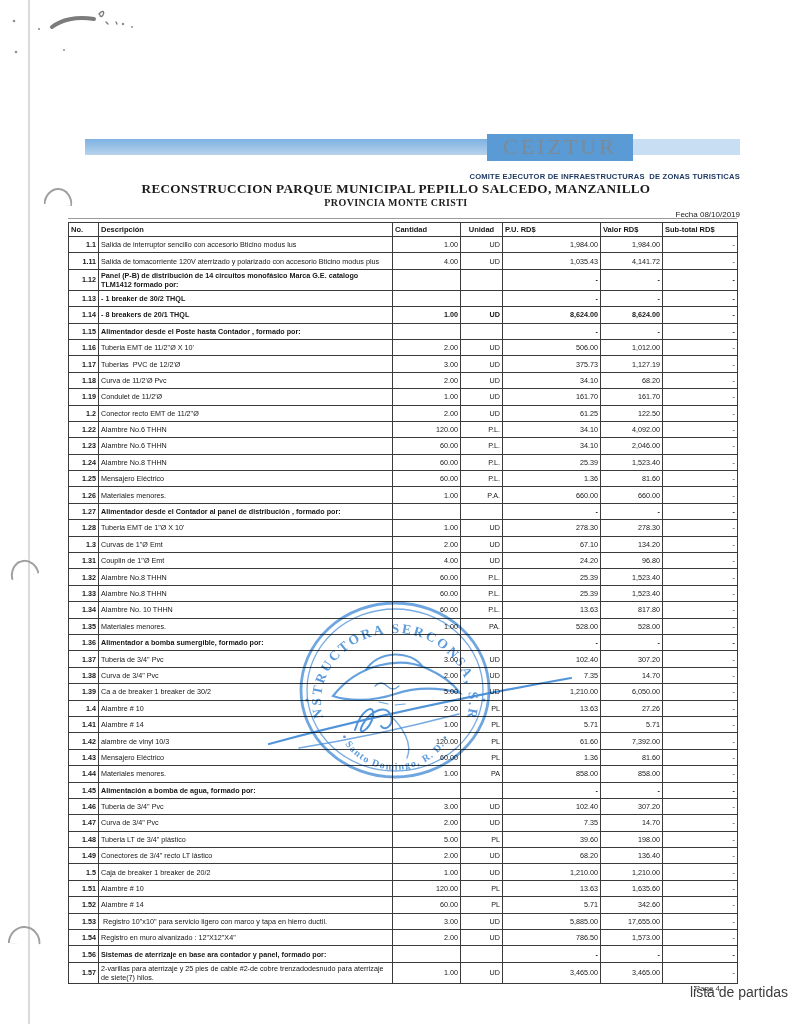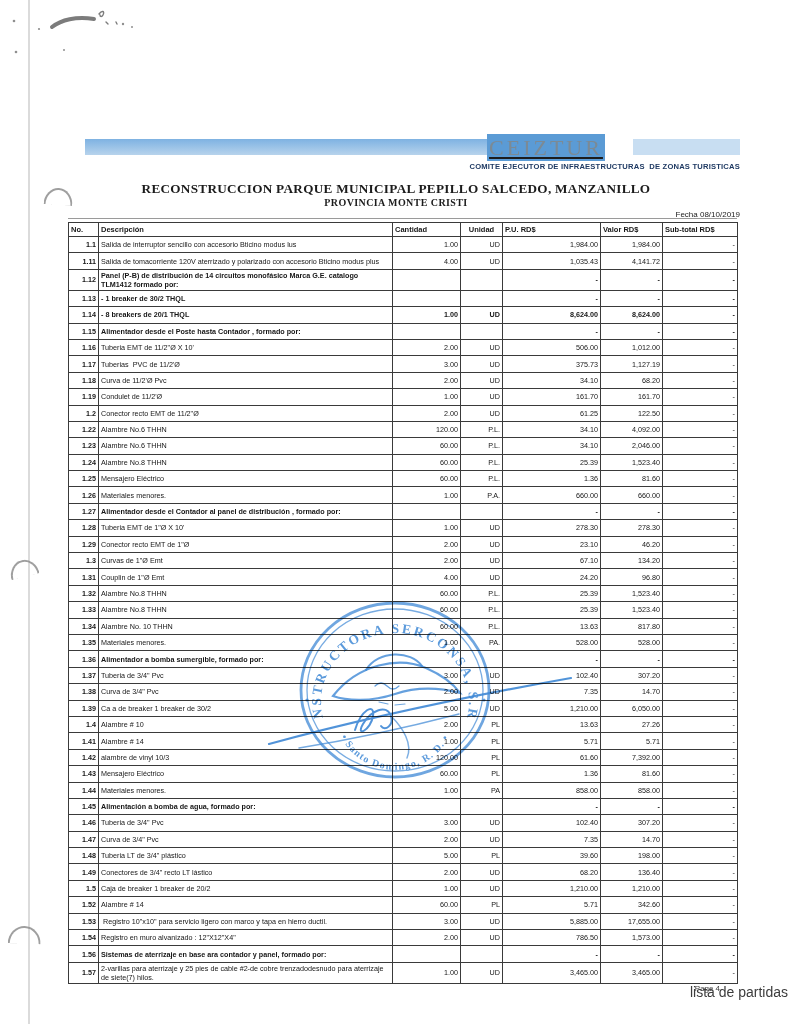--- a/index.html
+++ b/index.html
@@ -12,24 +12,24 @@
             border-radius:50% 50% 0 0 / 100% 100% 0 0;background:transparent;opacity:.85;}
   #arc1{left:44px;top:188px;width:25px;height:15px;transform:rotate(4deg);}
   #arc2{left:9px;top:560px;width:25px;height:15px;transform:rotate(-14deg);}
   #arc3{left:8px;top:926px;width:29px;height:16px;transform:rotate(2deg);}
   #scribble{position:absolute;left:0;top:0;}
 
   
   #bar-left{position:absolute;left:85px;top:139px;width:402px;height:16px;
             background:linear-gradient(#7eb2e2,#b7d3ec);}
   #bar-right{position:absolute;left:633px;top:139px;width:107px;height:16px;background:#c8def2;}
-  #logo-box{position:absolute;left:487px;top:134px;width:118px;height:27px;background:#5b9bd5;
-            display:flex;align-items:center;justify-content:center;text-decoration:underline;}
+  #logo-box{position:absolute;left:487px;top:134px;width:146px;height:27px;background:#5b9bd5;
+            display:flex;justify-content:center;}
   #logo-text{font-family:"Liberation Serif",serif;font-size:22px;letter-spacing:3px;color:#7b8a95;}
-  #org-line{position:absolute;right:52px;top:162px;font-size:7.6px;font-weight:bold;color:#1f3a63;
+  #org-line{position:absolute;right:52px;top:172px;font-size:7.6px;font-weight:bold;color:#1f3a63;
             letter-spacing:.2px;white-space:pre;}
   #doc-title{position:absolute;left:0;top:181px;width:792px;text-align:center;
              font-family:"Liberation Serif",serif;font-weight:bold;font-size:13.2px;letter-spacing:.3px;}
   #doc-subtitle{position:absolute;left:0;top:197px;width:792px;text-align:center;
                 font-family:"Liberation Serif",serif;font-weight:bold;font-size:10px;letter-spacing:.4px;}
   #fecha{position:absolute;right:52px;top:210px;font-size:8px;color:#222;padding-left:48px;}
 
   
   #echo-line{position:absolute;left:68px;top:218px;width:669px;height:1px;background:#9a9a9a;}
   #budget-table{position:absolute;left:68px;top:222px;width:669px;border-collapse:collapse;
@@ -174,21 +174,21 @@
           <td class="c-no">1.16</td>
           <td class="c-desc">Tuberia EMT de 11/2"Ø X 10'</td>
           <td class="c-cant">2.00</td>
           <td class="c-unidad">UD</td>
           <td class="c-pu">506.00</td>
           <td class="c-valor">1,012.00</td>
           <td class="c-sub">-</td>
         </tr>
         <tr>
           <td class="c-no">1.17</td>
-          <td class="c-desc">Tuberias  PVC de 11/2'Ø</td>
+          <td class="c-desc">Tuberias  PVC de 12/2'Ø</td>
           <td class="c-cant">3.00</td>
           <td class="c-unidad">UD</td>
           <td class="c-pu">375.73</td>
           <td class="c-valor">1,127.19</td>
           <td class="c-sub">-</td>
         </tr>
         <tr>
           <td class="c-no">1.18</td>
           <td class="c-desc">Curva de 11/2'Ø Pvc</td>
           <td class="c-cant">2.00</td>
@@ -272,29 +272,20 @@
         <tr>
           <td class="c-no">1.28</td>
           <td class="c-desc">Tuberia EMT de 1"Ø X 10'</td>
           <td class="c-cant">1.00</td>
           <td class="c-unidad">UD</td>
           <td class="c-pu">278.30</td>
           <td class="c-valor">278.30</td>
           <td class="c-sub">-</td>
         </tr>
         <tr>
-          <td class="c-no">1.29</td>
-          <td class="c-desc">Conector recto EMT de 1"Ø</td>
-          <td class="c-cant">2.00</td>
-          <td class="c-unidad">UD</td>
-          <td class="c-pu">23.10</td>
-          <td class="c-valor">46.20</td>
-          <td class="c-sub">-</td>
-        </tr>
-        <tr>
           <td class="c-no">1.3</td>
           <td class="c-desc">Curvas de 1"Ø Emt</td>
           <td class="c-cant">2.00</td>
           <td class="c-unidad">UD</td>
           <td class="c-pu">67.10</td>
           <td class="c-valor">134.20</td>
           <td class="c-sub">-</td>
         </tr>
         <tr>
           <td class="c-no">1.31</td>
@@ -467,20 +458,29 @@
           <td class="c-valor">136.40</td>
           <td class="c-sub">-</td>
         </tr>
         <tr>
           <td class="c-no">1.5</td>
           <td class="c-desc">Caja de breaker 1 breaker de 20/2</td>
           <td class="c-cant">1.00</td>
           <td class="c-unidad">UD</td>
           <td class="c-pu">1,210.00</td>
           <td class="c-valor">1,210.00</td>
+          <td class="c-sub">-</td>
+        </tr>
+        <tr>
+          <td class="c-no">1.51</td>
+          <td class="c-desc">Alambre # 10</td>
+          <td class="c-cant">120.00</td>
+          <td class="c-unidad">PL</td>
+          <td class="c-pu">13.63</td>
+          <td class="c-valor">1,635.60</td>
           <td class="c-sub">-</td>
         </tr>
         <tr>
           <td class="c-no">1.52</td>
           <td class="c-desc">Alambre # 14</td>
           <td class="c-cant">60.00</td>
           <td class="c-unidad">PL</td>
           <td class="c-pu">5.71</td>
           <td class="c-valor">342.60</td>
           <td class="c-sub">-</td>

